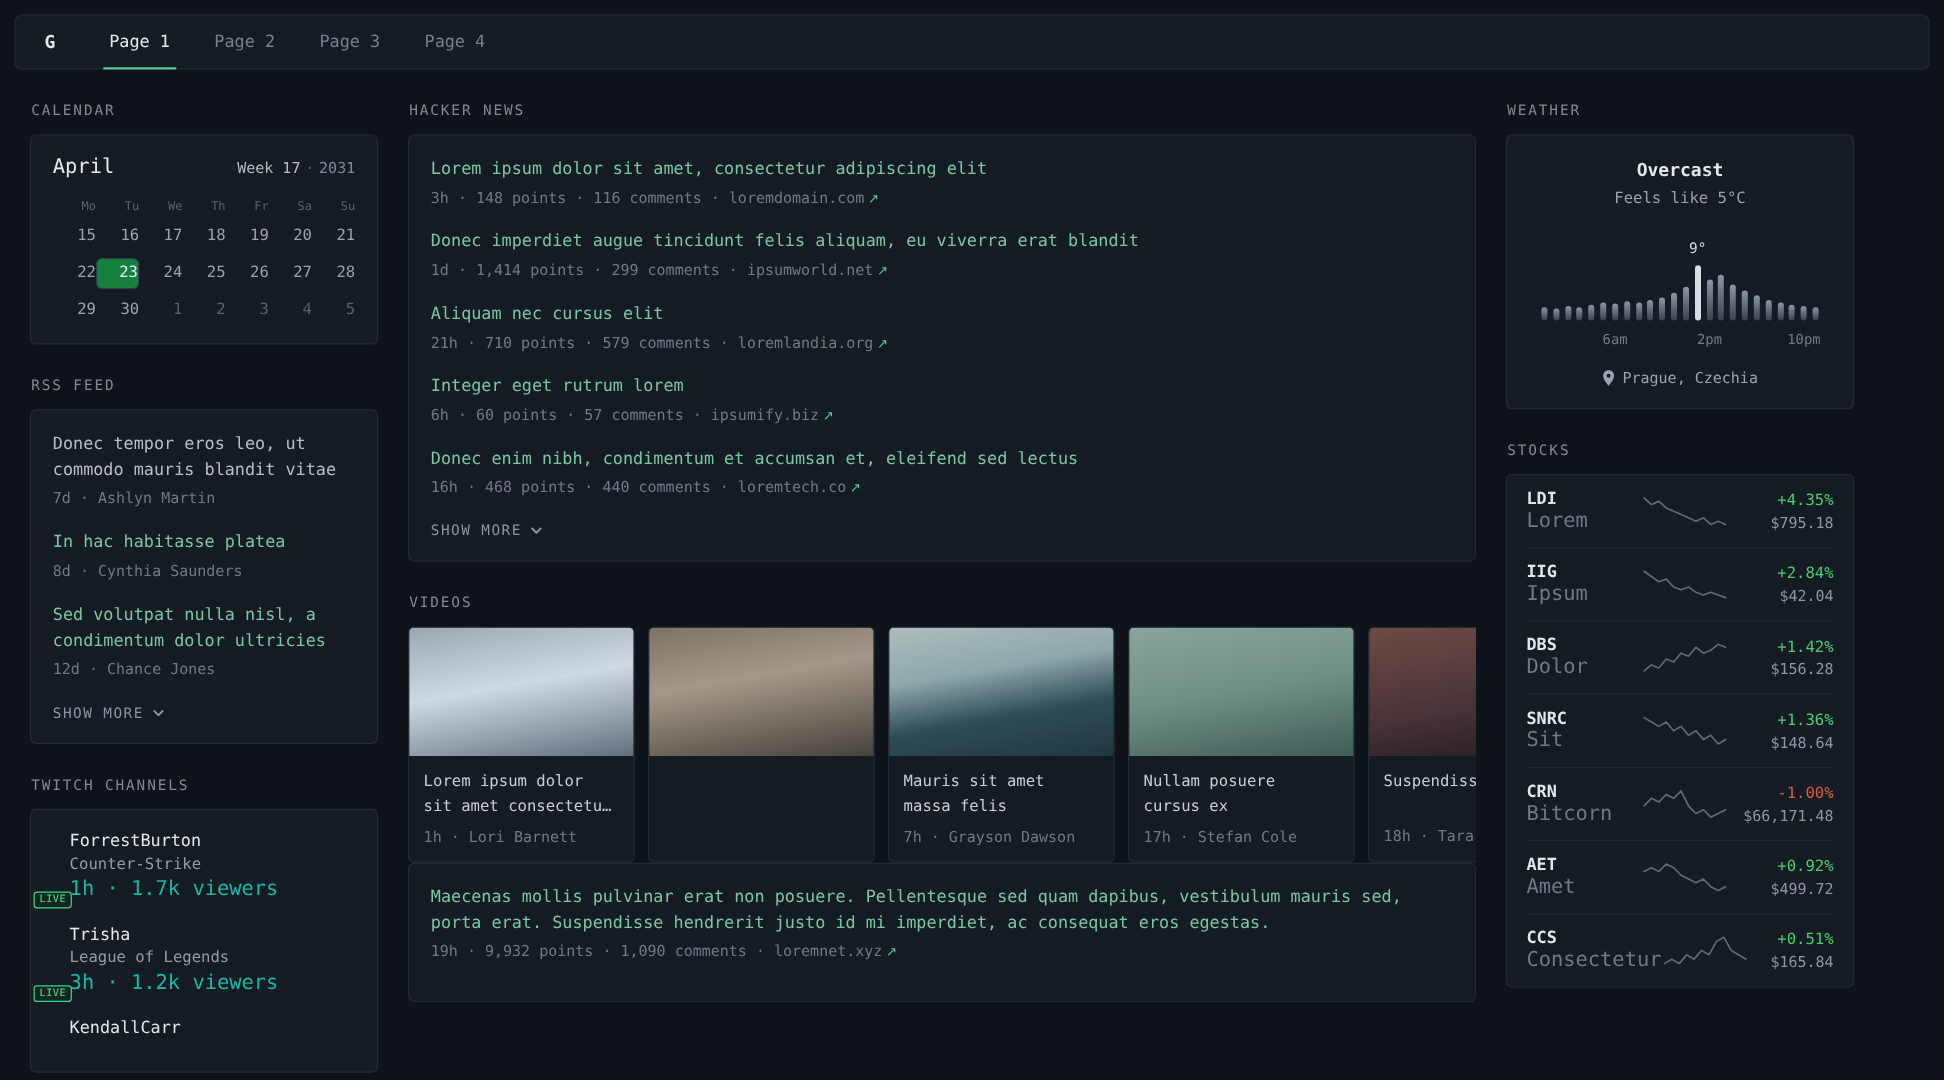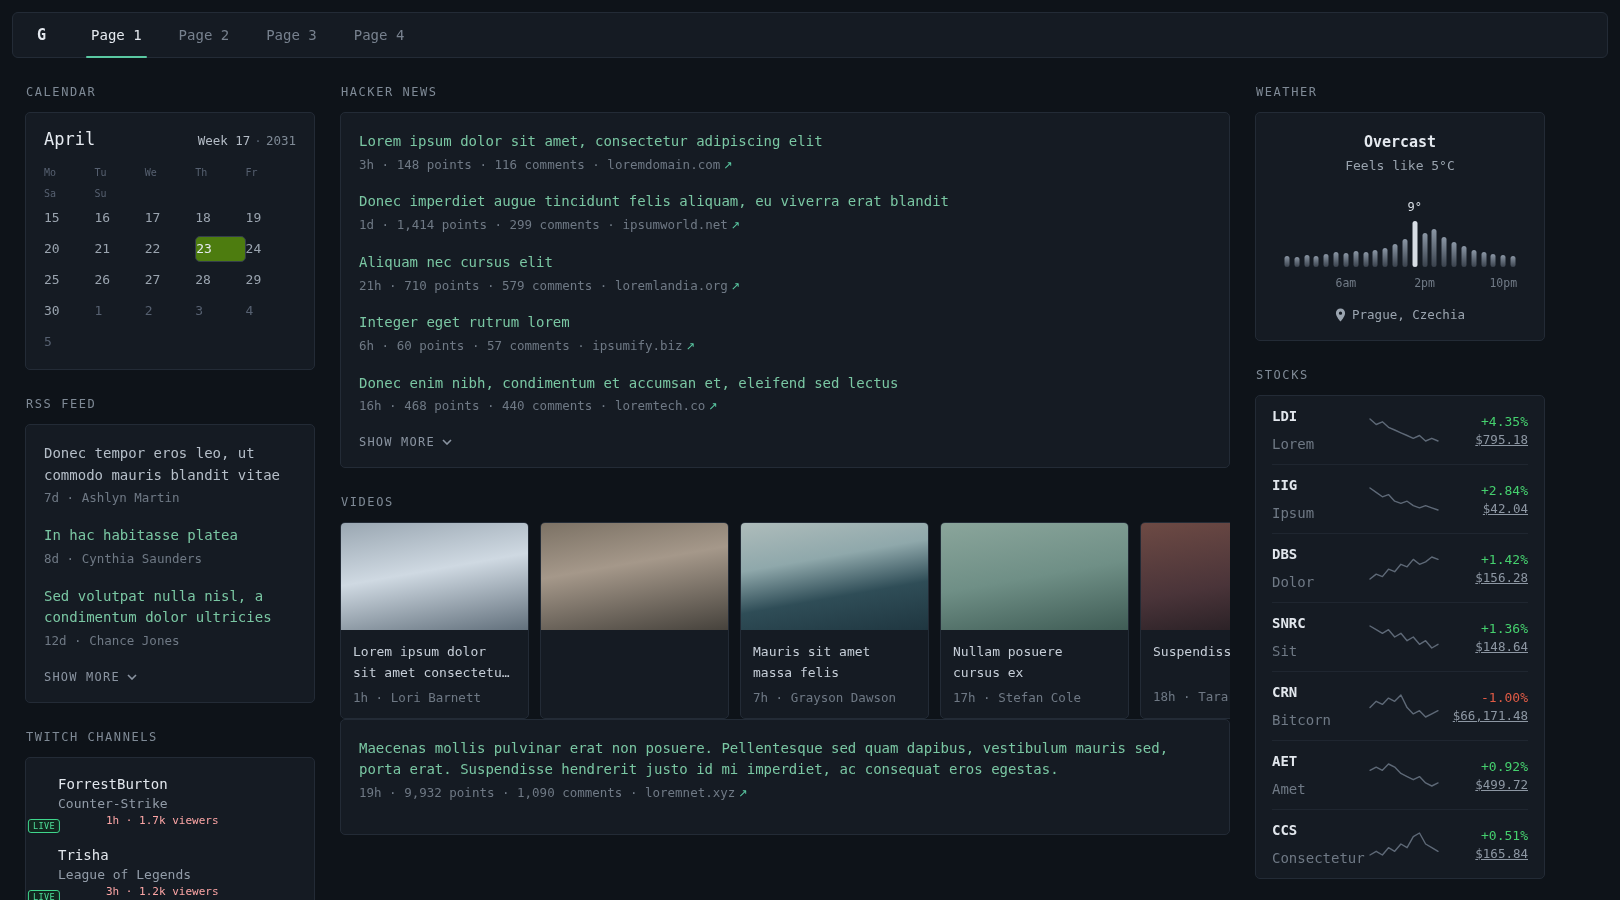--- a/index.html
+++ b/index.html
@@ -43,25 +43,25 @@
     background:#151b23; border:1px solid #232b36; border-radius:5px;
   }
 
   
   .calendar-card { padding:16px 18px 14px 18px; }
   .cal-header { display:flex; justify-content:space-between; align-items:baseline; }
   .cal-month { font-size:17px; color:#e6ebf1; }
   .cal-week { font-size:12.5px; color:#b4bcc6;padding-left:42px; }
   .cal-sep { color:#566070; margin:0 4px; font-size:12.5px; }
   .cal-year { font-size:12.5px; color:#7f8a96; }
-  .cal-grid { display:grid; grid-template-columns:repeat(5,1fr); row-gap:5px; text-align:left; }
+  .cal-grid { display:grid; grid-template-columns:repeat(7,1fr); row-gap:5px; text-align:right; }
   .cal-head-row { margin-top:16px; margin-bottom:3px; }
   .cal-h { font-size:10px; color:#566070; line-height:16px; }
   .cal-d { font-size:13px; color:#9aa4af; height:26px; line-height:26px; border-radius:5px; }
-  .cal-d.sel { background:#4d7c0f; border:1px solid #343e4b; line-height:24px; color:#e6ebf1; }
+  .cal-d.sel { background:#15803d; border:1px solid #343e4b; line-height:24px; color:#e6ebf1; }
   .cal-d.mut { color:#566070; }
 
   
   .feed-card { padding:18px 18px 14px 18px; }
   .feed-item { margin-bottom:17px; }
   .feed-title { display:block; color:#7ac7a3; font-size:14px; line-height:1.55; }
   .feed-title.muted-link { color:#b6bfc9; }
   .feed-meta { margin-top:3px; font-size:12.5px; color:#6f7985; line-height:1.5; }
   .domain-link { color:#6f7985; }
   .ext-arrow { color:#5ac8a2; font-size:11px; margin-left:3px; font-family:"DejaVu Sans",sans-serif; }
@@ -80,21 +80,21 @@
   .avatar-wrap { position:relative; flex:0 0 auto; }
   .avatar { width:40px; height:40px; border-radius:50%; background:#3a414a; }
   .live-badge {
     display:none; position:absolute; left:50%; bottom:-6px; transform:translateX(-50%);
     background:#12281f; border:1px solid #3fd68c; color:#4fe09a;
     font-size:8.5px; letter-spacing:0.05em; padding:1px 4px; border-radius:3px;
   }
   .live-badge.show { display:inline-block; }
   .ch-name { font-size:14px; color:#e2e7ed; }
   .ch-game { margin-top:4px; font-size:13px; color:#929ca8; }
-  .ch-meta { margin-top:3px; font-size:11px; color:#fca5a5;margin-left:48px; }
+  .ch-meta { margin-top:3px; font-size:17px; color:#14b8a6; }
 
   
   .video-row { display:flex; gap:11px; overflow:hidden; }
   .video-card { flex:0 0 189px; width:189px; background:#151b23; border:1px solid #232b36; border-radius:5px; overflow:hidden; }
   .video-thumb { height:107px; background:#3a414a; }
   .video-body { padding:12px 12px 13px 12px; }
   .video-title {
     font-size:13px; line-height:1.6; color:#c6ced8;
     display:-webkit-box; -webkit-line-clamp:2; -webkit-box-orient:vertical; overflow:hidden;
     min-height:41px;
@@ -116,26 +116,26 @@
   .wtime { position:absolute; transform:translateX(-50%); font-size:11.5px; color:#717b87; }
   .w-loc { margin-top:16px; display:flex; justify-content:center; align-items:center; gap:6px; font-size:12.5px; color:#9aa4af; }
   .pin-icon { flex:0 0 auto; }
 
   
   .stocks-card { padding:0 16px; }
   .stock-row { display:flex; align-items:center; padding:12px 0; }
   .stock-row + .stock-row { border-top:1px solid #1f2630; }
   .stock-left { flex:0 0 96px; }
   .stock-sym { font-size:14px; font-weight:bold; color:#e2e7ed; }
-  .stock-name { margin-top:12px; font-size:14px; color:#6f7985; }
+  .stock-name { margin-top:0; font-size:17px; color:#6f7985; }
   .stock-spark { flex:0 0 72px; height:26px; }
   .stock-right { flex:1; text-align:right; }
   .stock-chg { font-size:13px; color:#45d06e; }
   .stock-row.neg .stock-chg { color:#e05b45; }
-  .stock-price { margin-top:3px; font-size:12.5px; color:#8d97a3;text-decoration:underline; }
+  .stock-price { margin-top:3px; font-size:12.5px; color:#8d97a3; }
 </style>
 </head>
 <body>
 
 <header class="topbar">
   <a class="logo">G</a>
   <nav class="tabs">
 
       <a class="tab active">Page 1</a>
 

